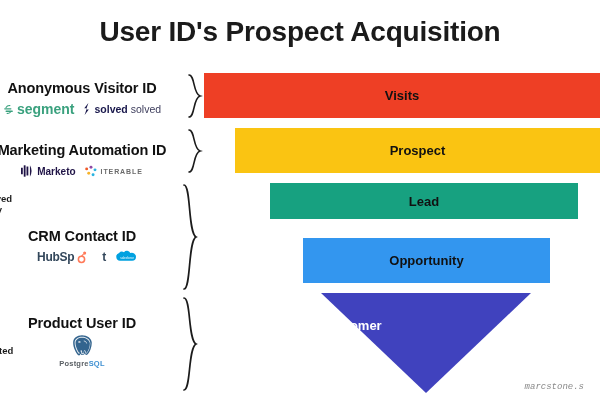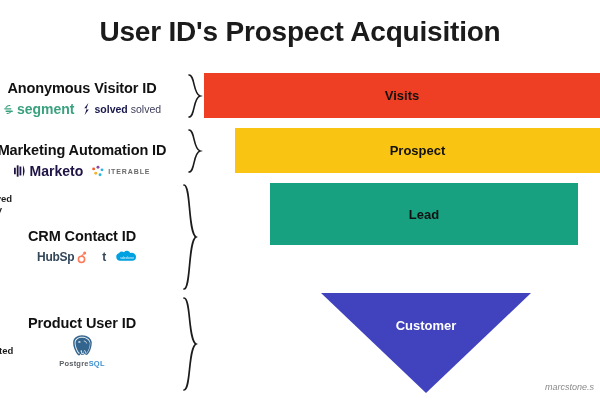--- a/index.html
+++ b/index.html
@@ -54,21 +54,21 @@
   #lbl-mkt{left:-13px;top:142px;}
   #lbl-crm{left:-13px;top:228px;}
   #lbl-prod{left:-13px;top:315px;}
 
   
   .segment-text{color:#3aa17e;font-size:14px;font-weight:bold;}
   
   .rs-rudder{color:#18174b;font-size:10.5px;font-weight:bold;}
   .rs-stack{color:#3d3d5c;font-size:10.5px;font-weight:normal;}
   
-  .mk-text{color:#1f1346;font-size:14px;font-weight:bold;}
+  .mk-text{color:#1f1346;font-size:10px;font-weight:bold;}
   
   .it-text{color:#6b6b6b;font-size:7px;font-weight:bold;letter-spacing:0.9px;}
   
   .hs-text{color:#33475b;font-size:12px;font-weight:bold;letter-spacing:-0.3px;padding-left:13px;}
   
   .pg-text{font-size:7.5px;font-weight:bold;letter-spacing:0.2px;}
   .pg-a{color:#5b6065;}
   .pg-b{color:#3d8fd1;}
   .pg-wrap{flex-direction:column;gap:1px;}
 
@@ -80,39 +80,39 @@
     position:absolute;
     display:flex;align-items:center;justify-content:center;
   }
   .bar-label{
     font-size:13px;font-weight:bold;color:#111111;
     white-space:nowrap;
   }
 
   #bar-visits{left:204px;top:73px;width:396px;height:45px;background:#ee3f25;}
   #bar-prospect{left:235px;top:128px;width:365px;height:45px;background:#fac412;}
-  #bar-lead{left:270px;top:183px;width:308px;height:62px;background:#17a180;}
+  #bar-lead{left:270px;top:183px;width:308px;height:36px;background:#17a180;}
   #bar-opportunity{left:303px;top:238px;width:247px;height:45px;background:#3396ef;}
 
   
   #tri-customer{
     position:absolute;left:321px;top:293px;width:210px;height:100px;
   }
   #tri-customer-label{
     position:absolute;left:321px;top:318px;width:210px;
-    text-align:center;
+    text-align:left;
     font-size:13px;font-weight:bold;color:#ffffff;
     white-space:nowrap;
   }
 
   
   .watermark{
-    position:absolute;right:6px;bottom:8px;
+    position:absolute;right:16px;bottom:8px;
     font-size:9px;font-style:italic;color:#8a8a8a;
-    font-family:Liberation Sans, sans-serif;
+    font-family:Liberation Mono, monospace;
     white-space:nowrap;
   }
 </style>
 </head>
 <body>
 
 <div class="canvas">
 
   <div class="title">User ID's Prospect Acquisition</div>
 
@@ -228,20 +228,23 @@
   </div>
 
   <div class="bar" id="bar-prospect">
     <span class="bar-label">Prospect</span>
   </div>
 
   <div class="bar" id="bar-lead">
     <span class="bar-label">Lead</span>
   </div>
 
+  <div class="bar" id="bar-opportunity">
+    <span class="bar-label">Opportunity</span>
+  </div>
 
   <svg id="tri-customer" viewBox="0 0 210 100" preserveAspectRatio="none">
     <polygon points="0,0 210,0 105,100" fill="#4042be"></polygon>
   </svg>
   <div id="tri-customer-label">Customer</div>
 
   <div class="watermark">marcstone.s</div>
 
 </div>
 

